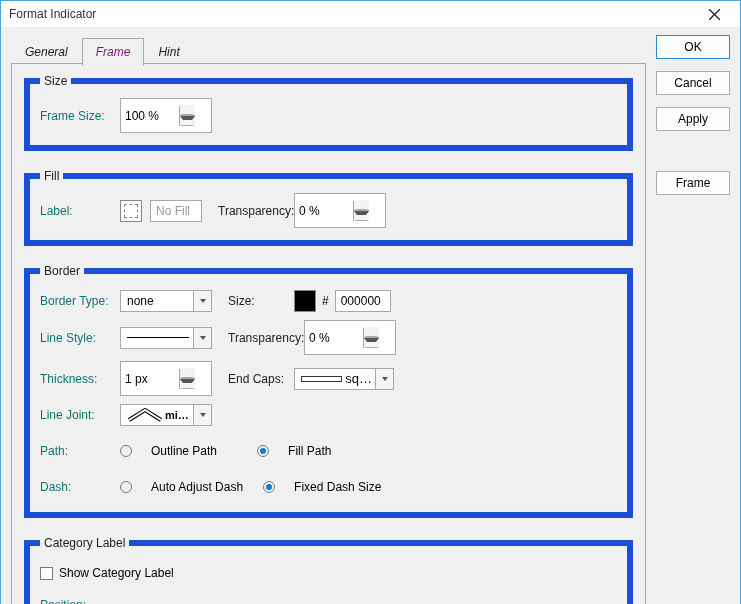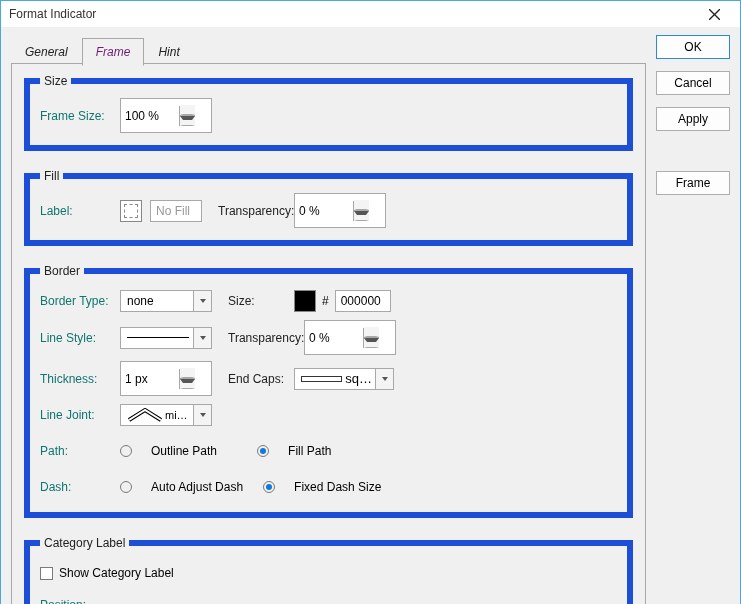--- a/index.html
+++ b/index.html
@@ -44,21 +44,21 @@
     .radio { display: flex; align-items: center; gap: 19px; margin-right: 20px; }
     .radio .dot { width: 12px; height: 12px; border: 1px solid #7a7a7a; border-radius: 50%; display: flex; align-items: center; justify-content: center; }
     .radio.checked .dot::after { content: ""; width: 6px; height: 6px; border-radius: 50%; background: #0e7bdb; display: block; }
     .check { display: flex; align-items: center; gap: 6px; }
     .check .box { width: 13px; height: 13px; border: 1px solid #7a7a7a; background: #fff; }
     .samplebox { border: 1px solid #bfbfbf; height: 450px; background: #fdfdfd; margin-top: 2px; }
     .rightbtns { width: 74px; margin-left: 10px; display: flex; flex-direction: column; gap: 12px; }
     .btn { height: 24px; border: 1px solid #aeaeae; background: #fdfdfd; display: flex; align-items: center; justify-content: center; }
     .btn.primary { border: 1px solid #2a8ad4; }
     .sep { height: 16px; }
-    .jointbox { display:flex; align-items:center; gap:2px; flex:1; margin-right:2px; overflow:hidden; }
+    .jointbox { display:flex; align-items:center; gap:2px; flex:1; margin-right:2px; overflow:hidden;font-weight:bold; }
     .jointbox svg { width: 36px; height: 14px; }
   </style>
 </head>
 <body>
 
 <div class="dialog">
   <div class="titlebar">
     <span class="title">Format Indicator</span>
     <div class="close">
       <svg viewBox="0 0 10 10">

